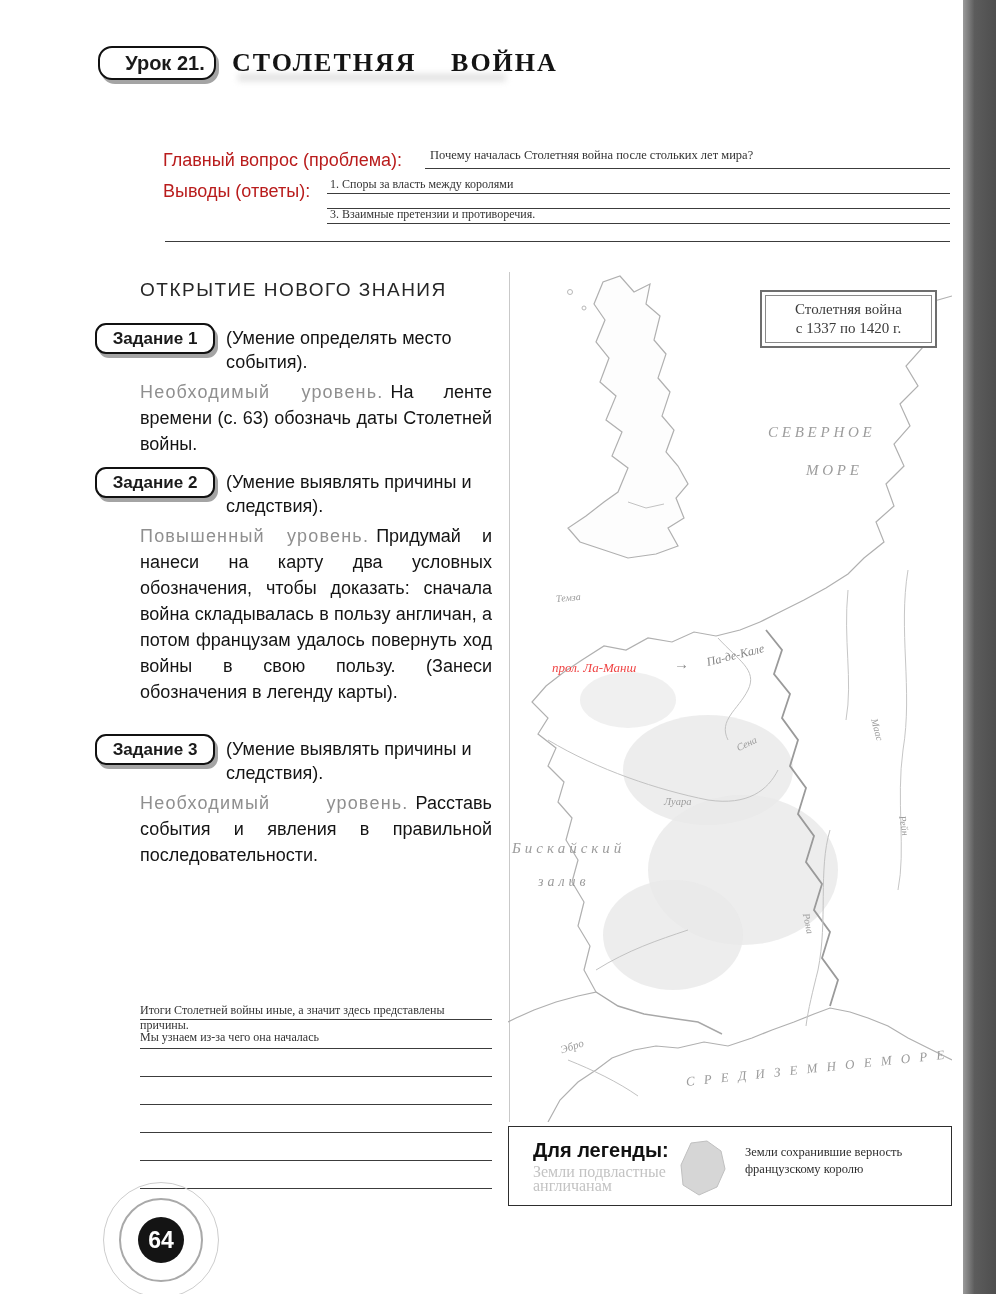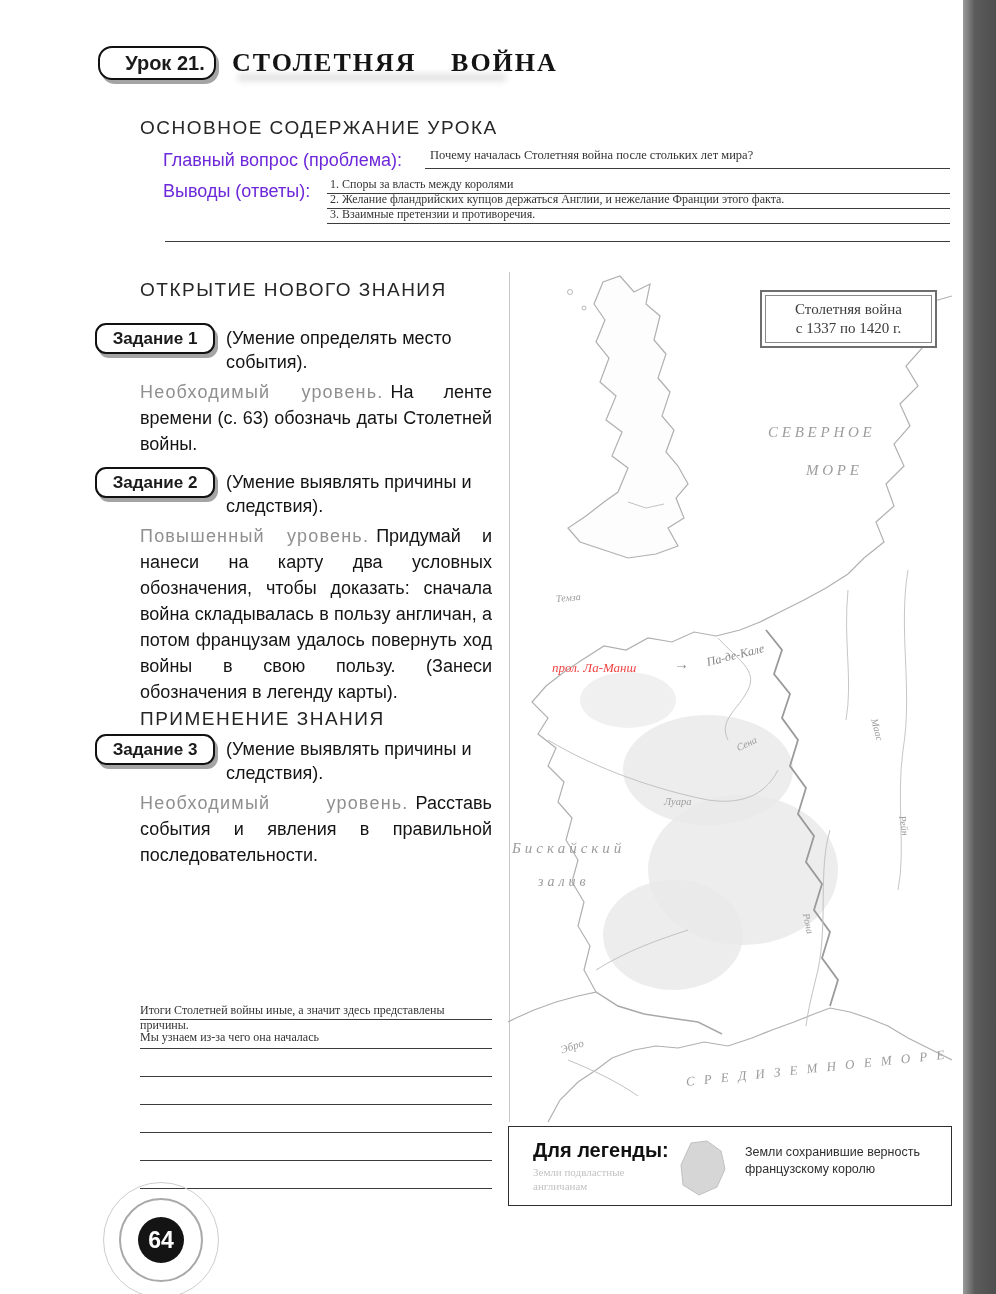--- a/index.html
+++ b/index.html
@@ -23,21 +23,21 @@
   .page-title {
     position:absolute; left:232px; top:48px;
     font-family:"Liberation Serif", serif; font-weight:bold; font-size:26px;
     letter-spacing:2px; word-spacing:26px; color:#141414;
   }
   .smudge {
     position:absolute; left:238px; top:74px; width:268px; height:7px;
     background:#c6c6c6; filter:blur(3px); opacity:.55;
   }
   .sec-head { position:absolute; font-size:19px; letter-spacing:1.5px; color:#262626; }
-  .lbl { position:absolute; font-size:18px; color:#6d28d9; }
+  .lbl { position:absolute; font-size:18px; color:#b91c1c; }
   .hw { font-family:"Liberation Serif", serif; color:#333; }
   .rule { position:absolute; height:0; border-bottom:1.5px solid #3c3c3c; }
   .task-badge {
     position:absolute; width:120px; height:31px; background:#fff;
     border:2.5px solid #111; border-radius:11px;
     box-shadow:3px 4px 0 rgba(90,90,90,.55);
     display:flex; align-items:center; justify-content:center;
     font-weight:bold; font-size:17px;
   }
   .skill { position:absolute; width:248px; font-size:18px; line-height:24px; color:#141414; }
@@ -53,22 +53,22 @@
     width:100%; height:100%; border:1px solid #8a8a8a;
     display:flex; flex-direction:column; align-items:center; justify-content:center;
     font-family:"Liberation Serif", serif; font-size:15px; color:#3a3a3a; line-height:19px;
   }
   .sea {
     position:absolute; font-family:"Liberation Serif", serif; font-style:italic;
     color:#9c9c9c; white-space:nowrap;
   }
   .legend-box { position:absolute; left:508px; top:1126px; width:444px; height:80px; border:1.5px solid #2e2e2e; background:#fff; }
   .legend-label { position:absolute; left:24px; top:12px; font-weight:bold; font-size:20px; color:#111; }
-  .legend-hw { position:absolute; left:24px; top:38px; width:140px; font-size:11px; line-height:14px; color:#c3c3c3; }
-  .legend-text { position:absolute; left:236px; top:17px; width:205px; font-family:Liberation Sans, sans-serif; font-size:12.5px; line-height:17px; color:#2e2e2e; }
+  .legend-hw { position:absolute; left:24px; top:38px; width:140px; font-size:16px; line-height:14px; color:#c3c3c3; }
+  .legend-text { position:absolute; left:236px; top:17px; width:205px; font-family:Liberation Serif, serif; font-size:12.5px; line-height:17px; color:#2e2e2e; }
   .ring { position:absolute; border-radius:50%; background:transparent; }
   .ring1 { left:119px; top:1198px; width:84px; height:84px; border:2px solid #a9a9a9; }
   .ring2 { left:103px; top:1182px; width:116px; height:116px; border:1.5px solid #cdcdcd; }
   .page-num {
     position:absolute; left:138px; top:1217px; width:46px; height:46px; border-radius:50%;
     background:#141414; color:#fff; display:flex; align-items:center; justify-content:center;
     font-weight:bold; font-size:23px;
   }
 </style>
 </head>
@@ -77,32 +77,30 @@
 <div class="page">
 
   <div class="edge-bar"></div>
 
   <div class="lesson-badge">
     <span>Урок 21.</span>
   </div>
   <div class="smudge"></div>
   <h1 class="page-title">СТОЛЕТНЯЯ ВОЙНА</h1>
 
-  <div class="sec-head" style="left:140px;top:117px">ОСНОВНОЕ  СОДЕРЖАНИЕ  УРОКА</div>
 
   <div class="lbl" style="left:163px;top:150px">Главный вопрос (проблема):</div>
   <div class="abs hw" style="left:430px;top:148px;font-size:12.5px">Почему началась Столетняя война после стольких лет мира?</div>
   <div class="rule" style="left:425px;top:168px;width:525px"></div>
 
   <div class="lbl" style="left:163px;top:181px">Выводы (ответы):</div>
 
   <div class="abs hw" style="left:330px;top:177px;font-size:12px">1. Споры за власть между королями</div>
   <div class="rule" style="left:327px;top:193px;width:623px"></div>
 
-  <div class="abs hw" style="left:330px;top:192px;font-size:12px">2. Желание фландрийских купцов держаться Англии, и нежелание Франции этого факта.</div>
   <div class="rule" style="left:327px;top:208px;width:623px"></div>
 
   <div class="abs hw" style="left:330px;top:207px;font-size:12px">3. Взаимные претензии и противоречия.</div>
   <div class="rule" style="left:327px;top:223px;width:623px"></div>
 
   <div class="rule" style="left:165px;top:241px;width:785px"></div>
 
   <div class="sec-head" style="left:140px;top:279px">ОТКРЫТИЕ  НОВОГО  ЗНАНИЯ</div>
 
   <div class="task-badge" style="left:95px;top:323px">
@@ -114,21 +112,20 @@
   </p>
 
   <div class="task-badge" style="left:95px;top:467px">
     <span>Задание 2</span>
   </div>
   <div class="skill" style="left:226px;top:470px">(Умение выявлять причины и следствия).</div>
   <p class="para" style="left:140px;top:523px">
     <span class="lvl">Повышенный уровень.</span><span>Придумай и нанеси на карту два условных обозначения, чтобы доказать: сначала война складывалась в пользу англичан, а потом французам удалось повернуть ход войны в свою пользу. (Занеси обозначения в легенду карты).</span>
   </p>
 
-  <div class="sec-head" style="left:140px;top:708px">ПРИМЕНЕНИЕ  ЗНАНИЯ</div>
 
   <div class="task-badge" style="left:95px;top:734px">
     <span>Задание 3</span>
   </div>
   <div class="skill" style="left:226px;top:737px">(Умение выявлять причины и следствия).</div>
 
   <p class="para" style="left:140px;top:790px">
     <span class="lvl">Необходимый уровень.</span><span>Расставь события и явления в правильной последовательности.</span>
   </p>
 

